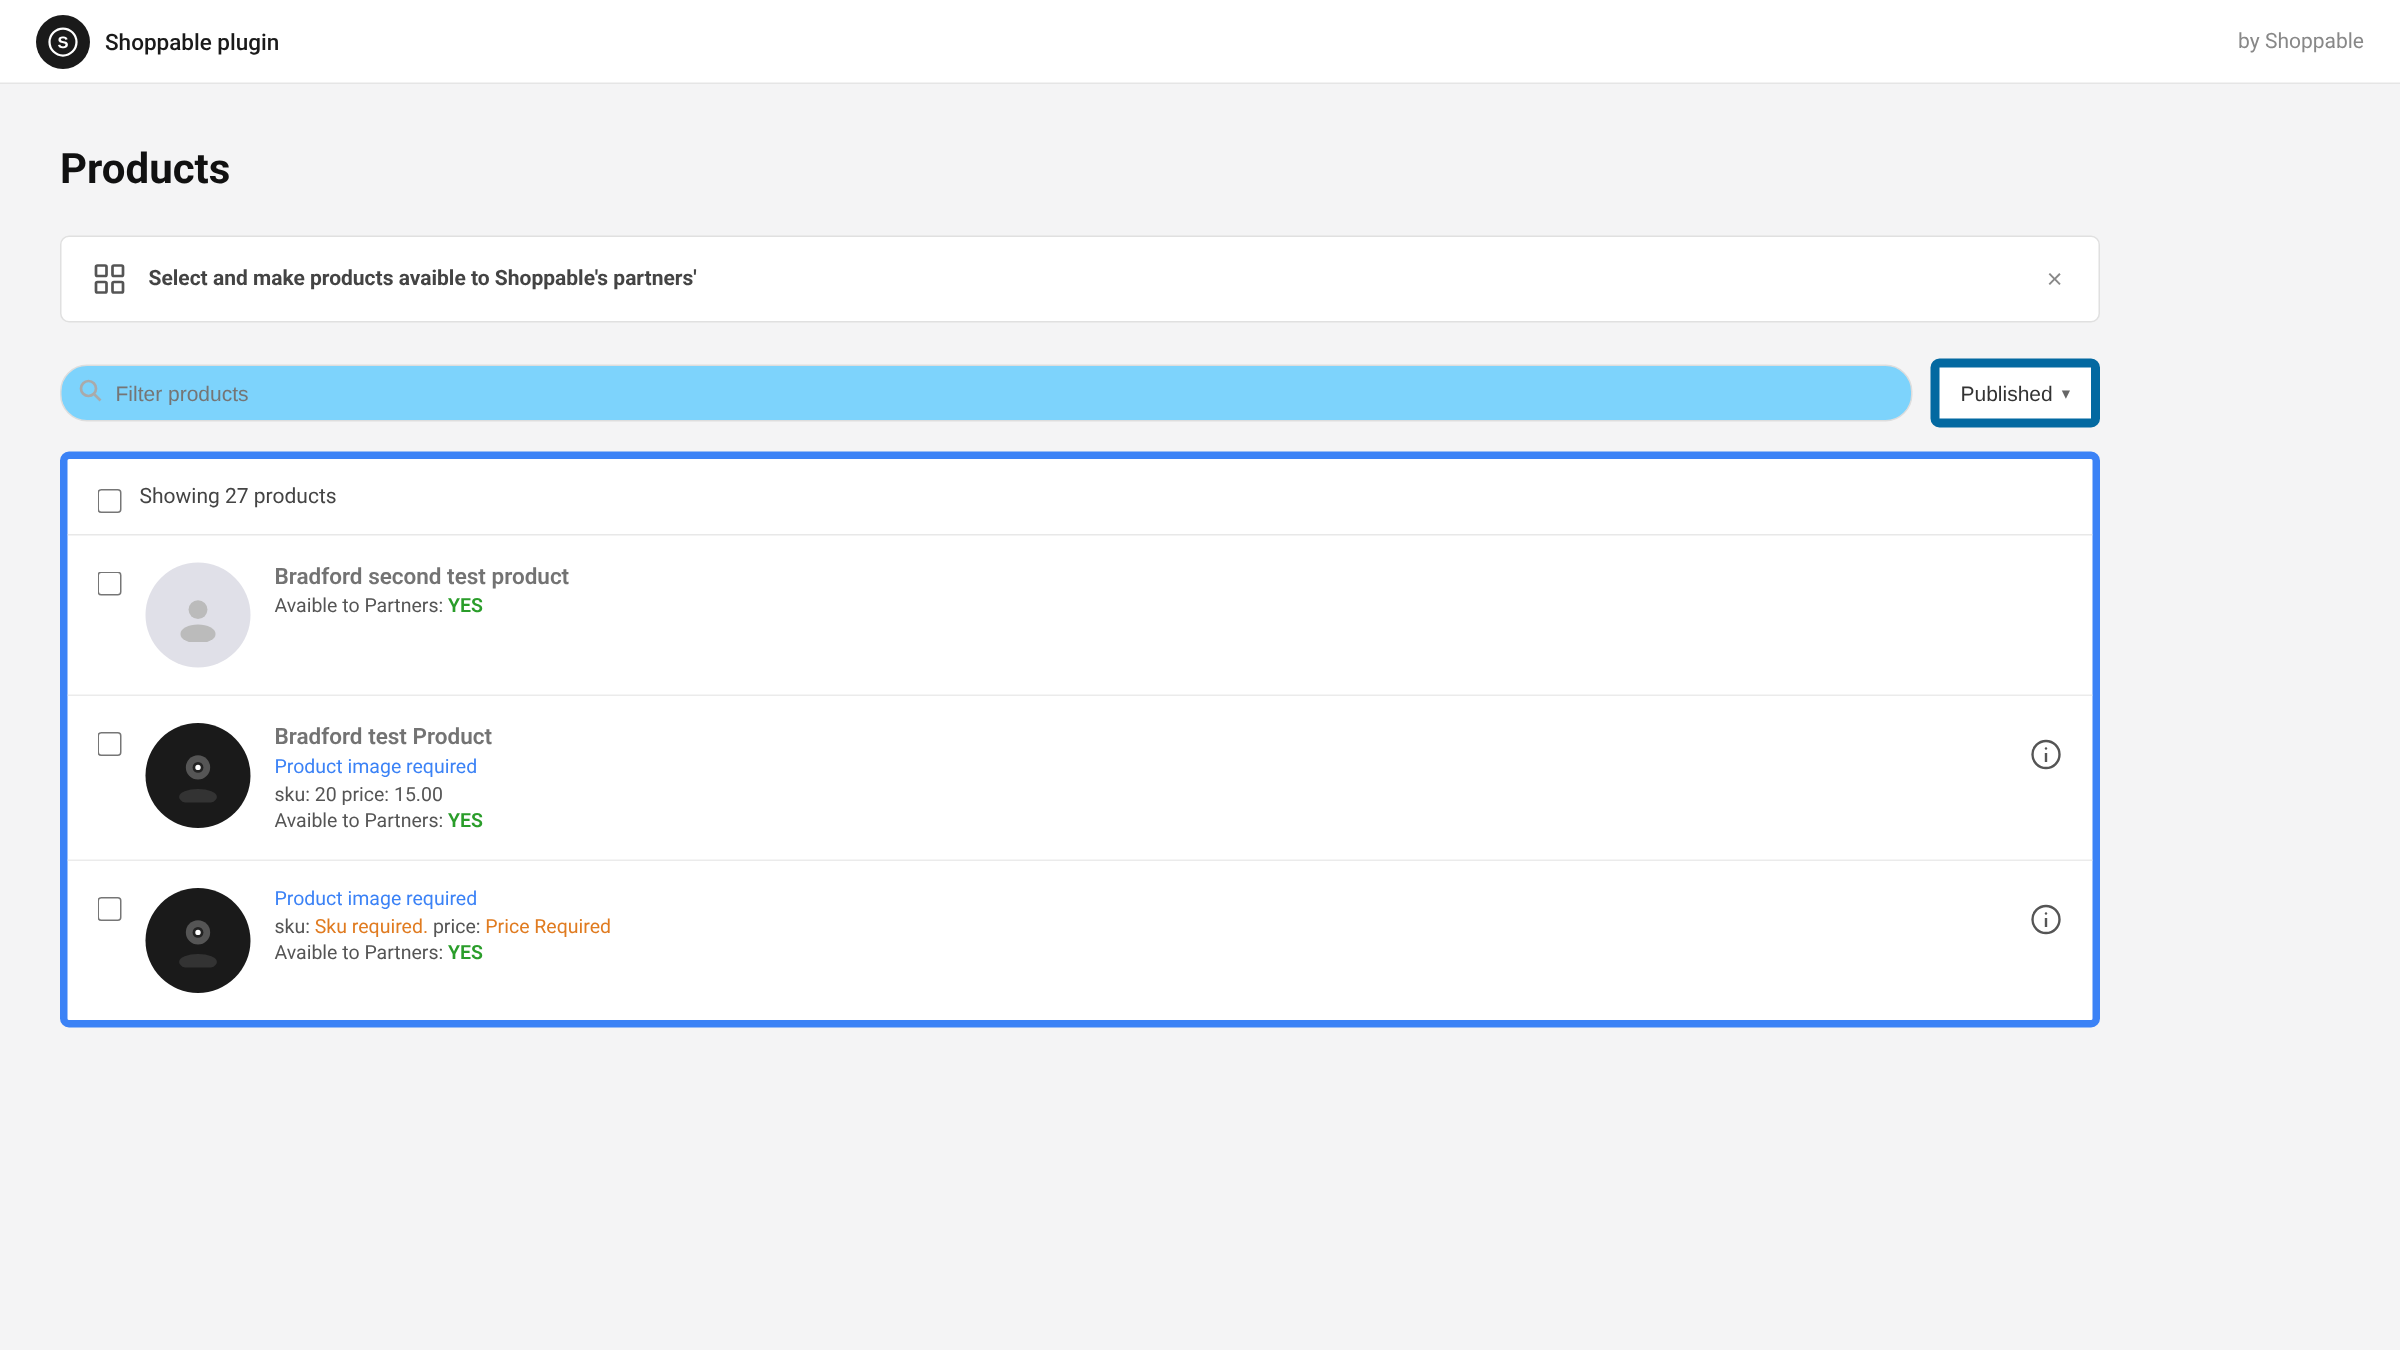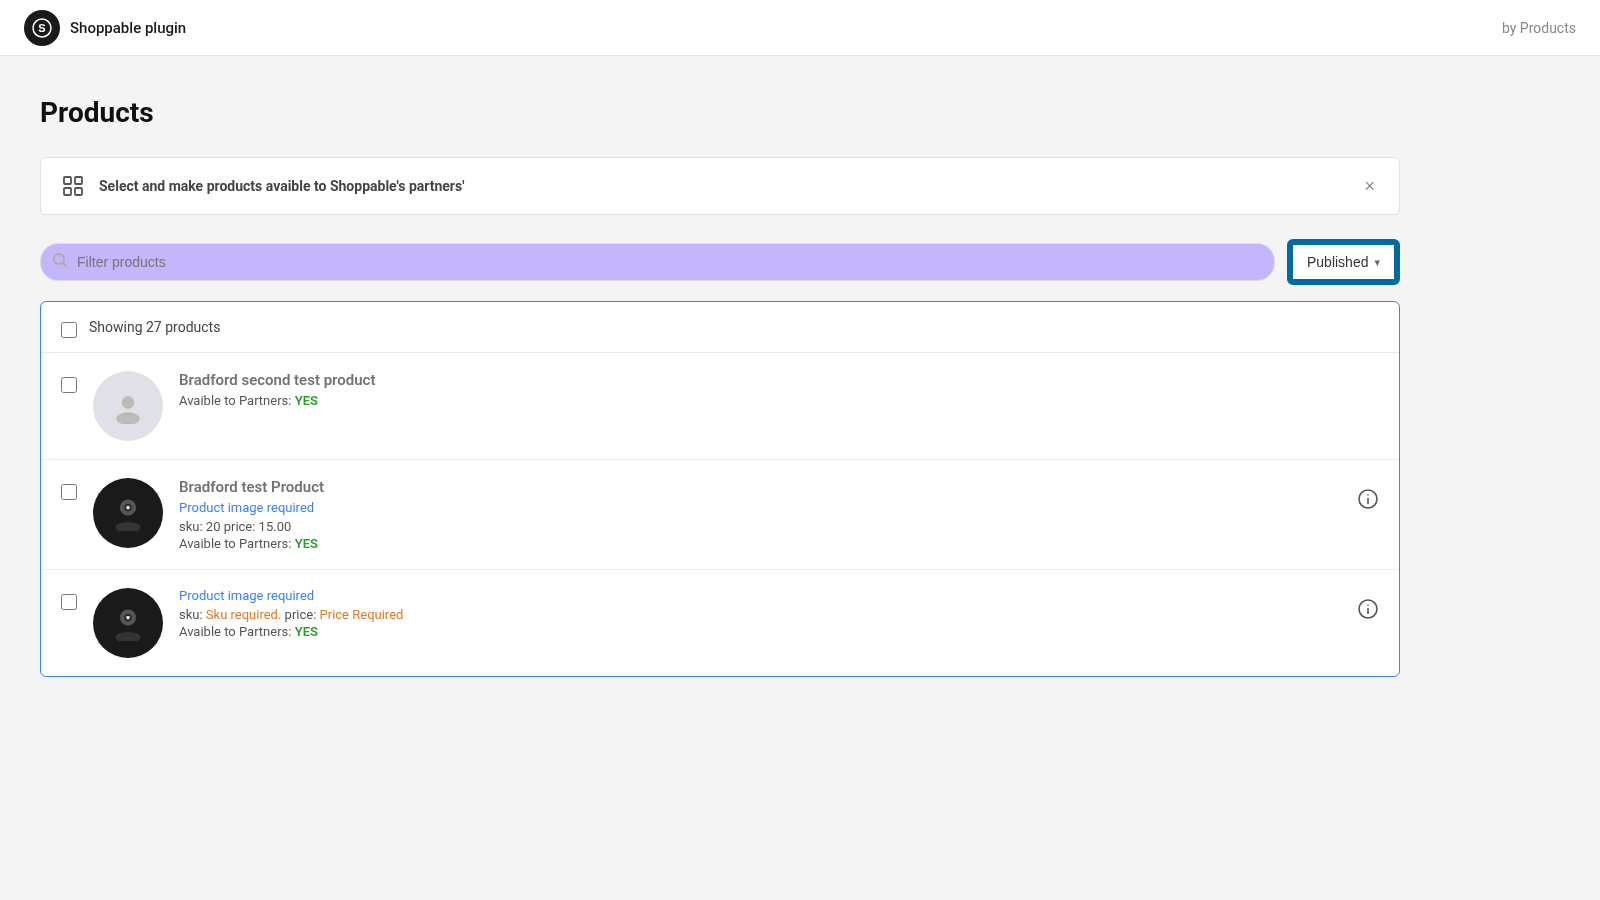--- a/index.html
+++ b/index.html
@@ -116,21 +116,21 @@
       color: #aaa;
       font-size: 15px;
     }
     .search-input {
       width: 100%;
       padding: 10px 28px 10px 36px;
       border: 1px solid #ddd;
       border-radius: 18px;
       font-size: 14px;
       color: #666;
-      background: #c4b5fd;
+      background: #7dd3fc;
       outline: none;
     }
 
     .published-dropdown {
       display: flex;
       align-items: center;
       gap: 6px;
       border: 6px solid #0369a1;
       border-radius: 6px;
       padding: 9px 14px;
@@ -141,21 +141,21 @@
       white-space: nowrap;
     }
     .dropdown-arrow {
       color: #666;
       font-size: 11px;
     }
 
     
     .products-table {
       background: #fff;
-      border: 1px solid #3b82f6;
+      border: 5px solid #3b82f6;
       border-radius: 6px;
       overflow: hidden;
     }
 
     
     .showing-row {
       display: flex;
       align-items: center;
       gap: 12px;
       padding: 14px 20px;
@@ -252,21 +252,21 @@
 <header class="header">
   <div class="header-left">
     <div class="header-logo">
       <svg width="20" height="20" viewBox="0 0 20 20" fill="none">
         <circle cx="10" cy="10" r="9" stroke="white" stroke-width="1.5"></circle>
         <text x="10" y="14" text-anchor="middle" fill="white" font-size="11" font-weight="bold" font-family="sans-serif">S</text>
       </svg>
     </div>
     <span class="header-title">Shoppable plugin</span>
   </div>
-  <span class="header-by">by Products</span>
+  <span class="header-by">by Shoppable</span>
 </header>
 
 <div class="main">
 
   <h1 class="page-title">Products</h1>
 
   <div class="banner">
     <div class="banner-left">
       <span class="banner-icon">
 

